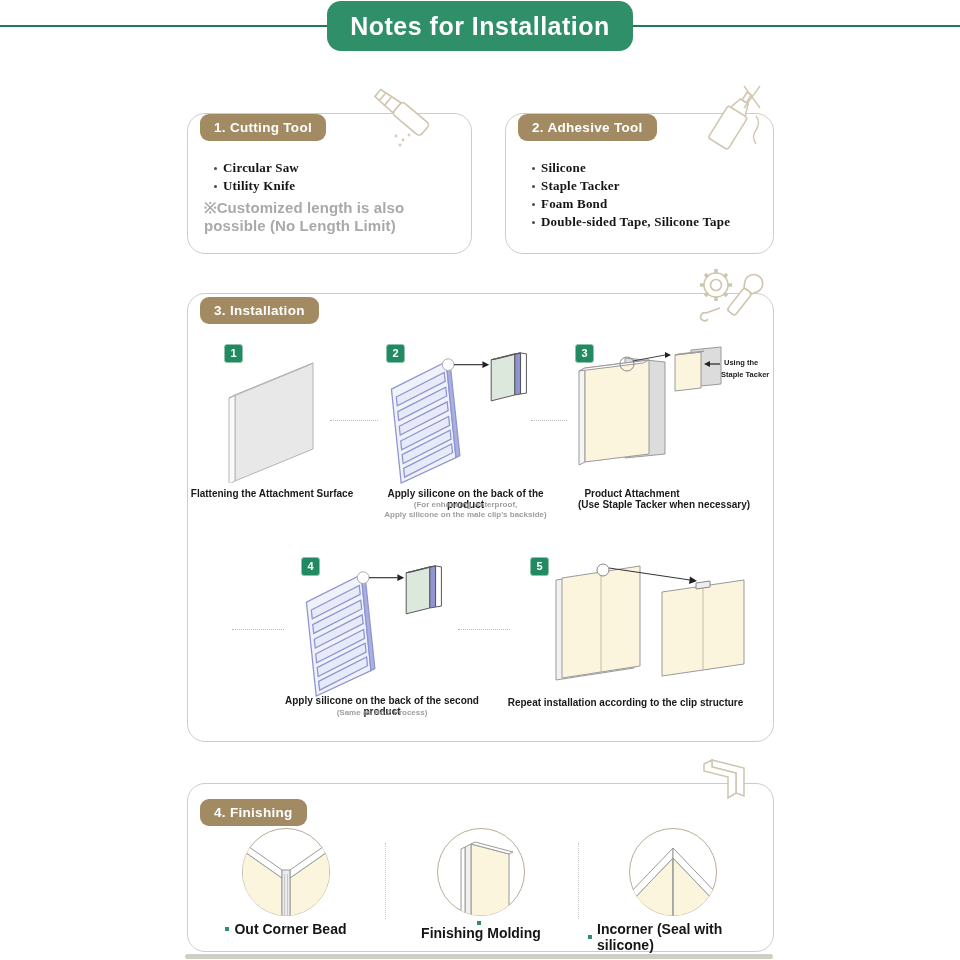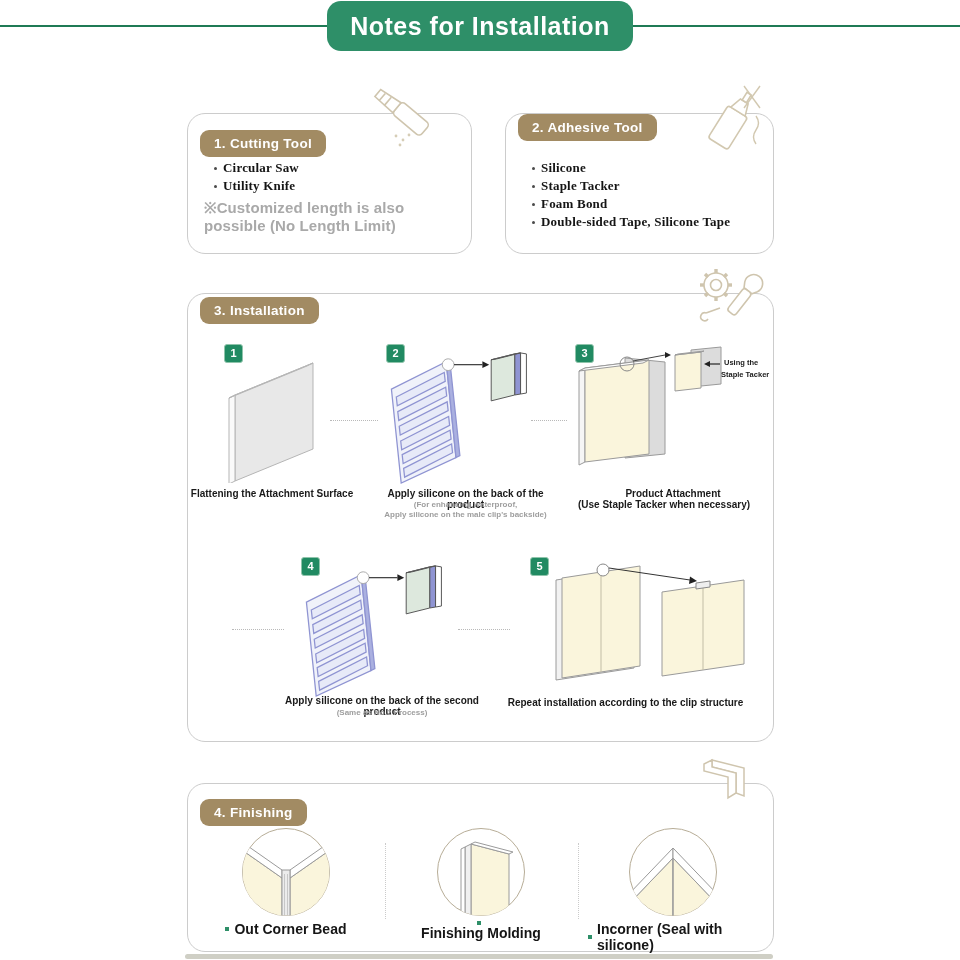--- a/index.html
+++ b/index.html
@@ -51,21 +51,21 @@
 </style>
 </head>
 <body>
 
 <div class="abs header-rule"></div>
 <div class="abs header-badge">
   <span>Notes for Installation</span>
 </div>
 
 <section class="abs card card1"></section>
-<div class="abs sec-badge" style="left:200px;top:114px;margin-top:16px;">
+<div class="abs sec-badge" style="left:200px;top:114px;">
   <span>1. Cutting Tool</span>
 </div>
 <svg class="abs" style="left:362px;top:84px;" width="78" height="66" viewBox="0 0 78 66">
   <g fill="#ffffff" stroke="#cfc5ae" stroke-width="1.6">
     <g transform="rotate(40 40 30)">
       <rect x="32" y="20" width="36" height="16" rx="4"></rect>
       <polygon points="32,22 8,25 8,34 32,35"></polygon>
       <line x1="14" y1="25" x2="14" y2="34"></line>
       <line x1="21" y1="24" x2="21" y2="35"></line>
     </g>
@@ -210,21 +210,21 @@
   <g transform="translate(108,4)" stroke="#9a9a9a" stroke-width="1">
     <polygon points="18,4 48,1 48,38 18,41" fill="#dcdcdc"></polygon>
     <polygon points="2,9 28,6 28,42 2,45" fill="#FAF5DC"></polygon>
     <polygon points="2,9 28,6 31,5 5,8" fill="#ffffff"></polygon>
   </g>
   <line x1="155" y1="22" x2="144" y2="22" stroke="#222222" stroke-width="1.2"></line>
   <polygon points="145,19 139,22 145,25" fill="#222222"></polygon>
 </svg>
 <div class="abs tiny-note" style="left:724px;top:357px;">Using the</div>
 <div class="abs tiny-note" style="left:721px;top:369px;">Staple Tacker</div>
-<div class="abs caption" style="left:587px;top:488px;width:172px;">Product Attachment</div>
+<div class="abs caption" style="left:546px;top:488px;width:172px;">Product Attachment</div>
 <div class="abs caption" style="left:570px;top:499px;width:188px;">(Use Staple Tacker when necessary)</div>
 
 <div class="abs hdots" style="left:232px;top:629px;width:52px;"></div>
 
 <div class="abs step-num" style="left:301px;top:557px;">
   <span>4</span>
 </div>
 <svg class="abs" style="left:295px;top:563px;" width="150" height="135" viewBox="0 0 150 138">
   <g stroke="#8f94d2" stroke-width="1.3">
     <polygon points="10,40 66,12 76,110 20,136" fill="#f0f2fa"></polygon>

